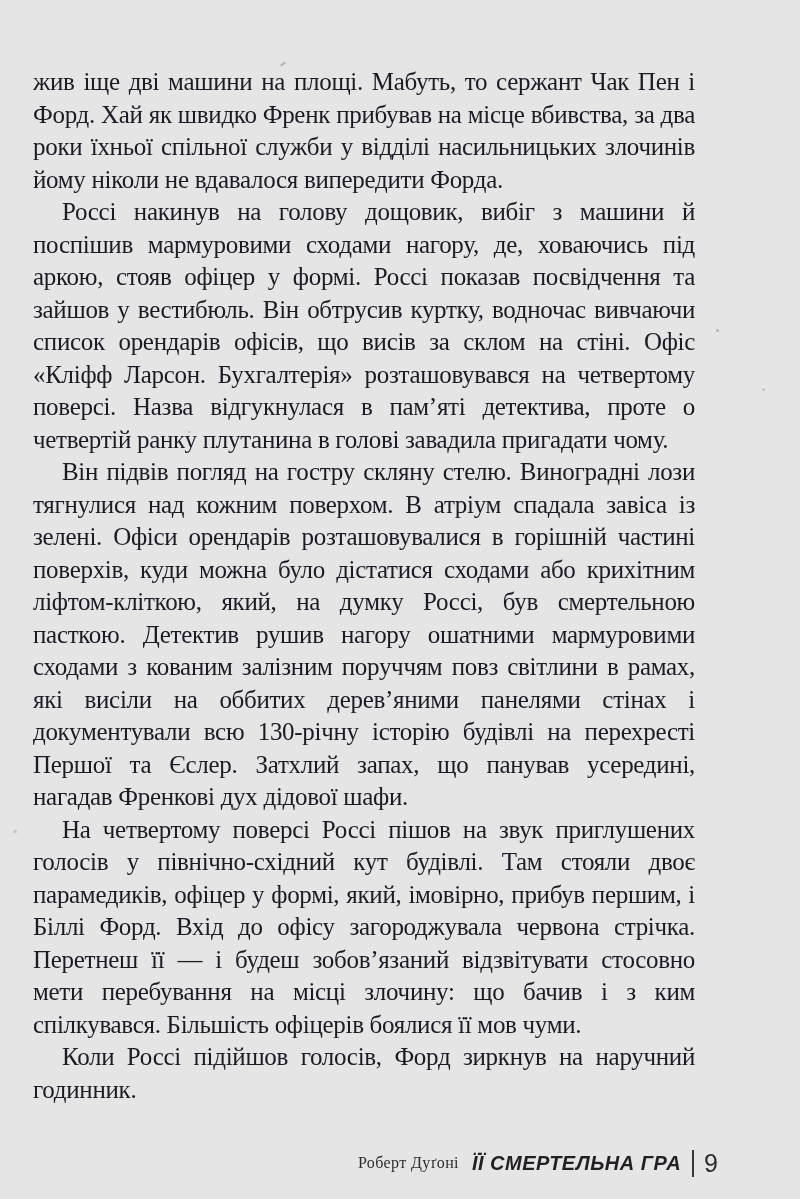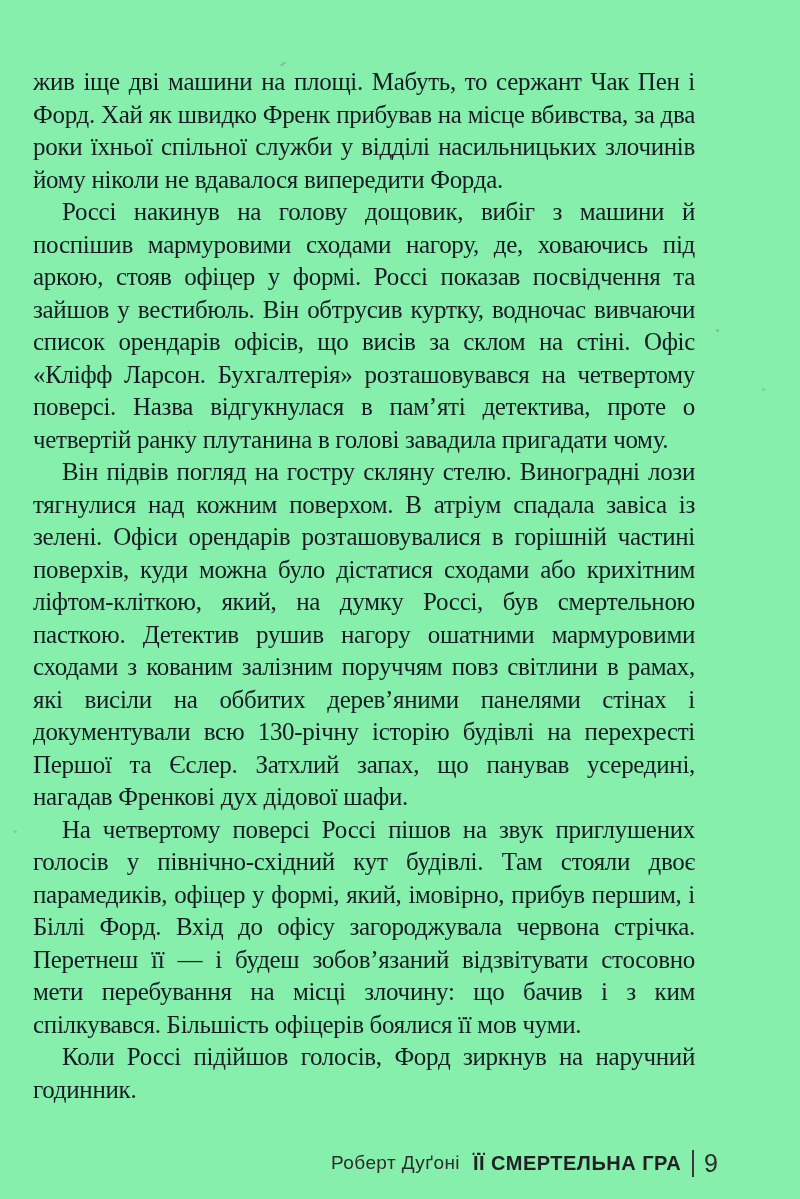--- a/index.html
+++ b/index.html
@@ -4,21 +4,21 @@
 <style>
   html, body {
     margin: 0;
     padding: 0;
     background: #ffffff;
   }
   .page {
     position: relative;
     width: 800px;
     height: 1199px;
-    background: #86efac;
+    background: #e5e5e5;
     overflow: hidden;
     font-family: "Liberation Serif", serif;
   }
   .body-text {
     position: absolute;
     left: 33px;
     top: 66px;
     width: 662px;
     color: #1b1b26;
     font-size: 25px;
@@ -37,31 +37,33 @@
     position: absolute;
     top: 1146px;
     right: 82px;
     height: 34px;
     display: flex;
     align-items: center;
     font-family: "Liberation Sans", sans-serif;
     white-space: nowrap;
   }
   .footer-author {
-    font-size: 19px;
+    font-size: 16px;
     font-weight: 400;
     color: #2e2b2e;
     letter-spacing: 0.4px;
+    font-family: Liberation Serif, serif;
   }
   .footer-title {
     font-size: 20px;
     font-weight: 700;
     color: #231f24;
     letter-spacing: 0.5px;
     margin-left: 13px;
+    font-style: italic;
   }
   .footer-divider {
     display: inline-block;
     width: 2px;
     height: 27px;
     background: #3a363a;
     margin: 0 10px 0 11px;
   }
   .footer-page {
     font-size: 25px;

